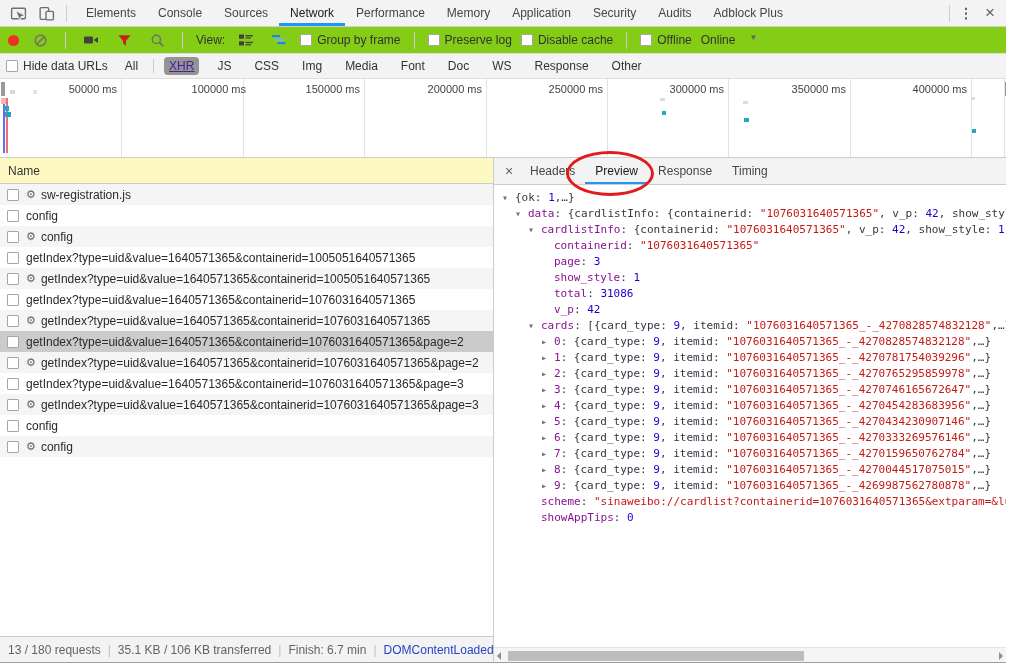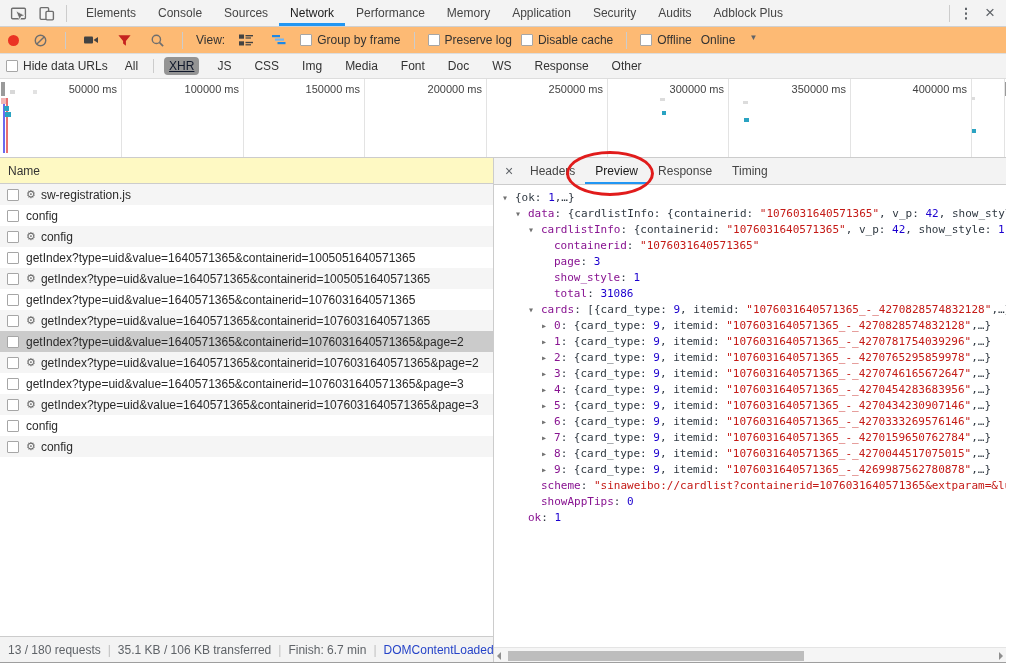--- a/index.html
+++ b/index.html
@@ -13,35 +13,35 @@
   .icon-btn { display:inline-flex; align-items:center; justify-content:center; width:24px; height:22px; cursor:pointer; color:#5f6368; }
   .vdiv { width:1px; height:17px; background:#ccc; margin:0 4px; align-self:center; }
   .tabs { display:flex; align-items:stretch; flex:1; }
   .tab { padding:0 11px; display:flex; align-items:center; color:#454545; border-bottom:3px solid transparent; padding-top:3px; cursor:pointer; white-space:nowrap; }
   .tab.active { color:#1a1a1a; border-bottom-color:#2196f3; }
   .tb-right { display:flex; align-items:center; padding-right:4px; }
   .kebab { font-size:14px; font-weight:bold; letter-spacing:0; }
   .closex { font-size:17px; }
 
   
-  .toolbar { height:27px; background:#fdba74; border-bottom:1px solid #ddd; display:flex; align-items:center; padding-left:8px; gap:9px; }
+  .toolbar { height:27px; background:#84cc16; border-bottom:1px solid #ddd; display:flex; align-items:center; padding-left:8px; gap:9px; }
   .dot-record { width:11px; height:11px; border-radius:50%; background:#ea3323; cursor:pointer; }
   .tool-label { color:#333; }
   .chk { width:12px; height:12px; border:1px solid #a6a6a6; background:#fff; border-radius:1px; display:inline-block; flex:none; cursor:pointer; }
   .chk-group { display:flex; align-items:center; gap:5px; white-space:nowrap; }
   .ddl { display:flex; align-items:flex-start; gap:14px; cursor:pointer; }
   .dd-arrow { font-size:8px; color:#5f6368; }
 
   
   .filterbar { height:25px; background:#f3f3f3; border-bottom:1px solid #ddd; display:flex; align-items:center; padding-left:6px; gap:12px; }
   .filter-input { width:168px; height:18px; border:1px solid #c9c9c9; background:#fff; font-family:"Liberation Sans",sans-serif; font-size:12px; padding:0 5px; color:#333; outline:none; }
   .filter-input::placeholder { color:#9a9a9a; }
   .ftypes { display:flex; align-items:center; gap:13px; }
   .ftype { color:#333; cursor:pointer; padding:2px 5px; border-radius:4px; }
-  .ftype.sel { background:#949494; color:#0f172a;text-decoration:underline; }
+  .ftype.sel { background:#949494; color:#4c1d95;text-decoration:underline; }
   .ft-div { width:1px; height:14px; background:#ccc; margin:0 -3px; }
 
   
   .overview { position:relative; height:79px; background:#fff; border-bottom:1px solid #ccc; overflow:hidden; }
   .tl-line { position:absolute; top:0; bottom:0; width:1px; background:#e3e3e3; }
   .tl-label { position:absolute; top:4px; width:120px; text-align:right; font-size:11px; color:#424242; }
   .mark { position:absolute; }
 
   
   .main { display:flex; height:505px; }
@@ -229,21 +229,21 @@
     <div class="mark" style="left:660px;top:19px;width:5px;height:3px;background:#dcdcdc;"></div>
     <div class="mark" style="left:662px;top:32px;width:4px;height:4px;background:#2aa3c2;"></div>
     <div class="mark" style="left:743px;top:22px;width:5px;height:3px;background:#dcdcdc;"></div>
     <div class="mark" style="left:744px;top:39px;width:5px;height:4px;background:#2aa3c2;"></div>
     <div class="mark" style="left:971px;top:18px;width:4px;height:3px;background:#dcdcdc;"></div>
     <div class="mark" style="left:972px;top:50px;width:4px;height:4px;background:#2aa3c2;"></div>
     <div class="tl-line" style="left:1004px;"></div>
   <div class="tl-line" style="left: 121px;"></div>
       <div class="tl-label" style="left: -3px;">50000 ms</div>
       <div class="tl-line" style="left: 243px;"></div>
-      <div class="tl-label" style="left: 119px;">100000 ms</div>
+      <div class="tl-label" style="left: 126px;">100000 ms</div>
       <div class="tl-line" style="left: 364px;"></div>
       <div class="tl-label" style="left: 240px;">150000 ms</div>
       <div class="tl-line" style="left: 486px;"></div>
       <div class="tl-label" style="left: 362px;">200000 ms</div>
       <div class="tl-line" style="left: 607px;"></div>
       <div class="tl-label" style="left: 483px;">250000 ms</div>
       <div class="tl-line" style="left: 728px;"></div>
       <div class="tl-label" style="left: 604px;">300000 ms</div>
       <div class="tl-line" style="left: 850px;"></div>
       <div class="tl-label" style="left: 726px;">350000 ms</div>
@@ -336,34 +336,34 @@
           <span class="dtab">Timing</span>
         </div>
       <div class="preview">
           <div class="pv-line" style="padding-left: 8px;"><span class="exp down"></span><span class="seg-plain">{ok: </span><span class="seg-num">1</span><span class="seg-plain">,…}</span></div>
           <div class="pv-line" style="padding-left: 21px;"><span class="exp down"></span><span class="seg-key">data</span><span class="seg-plain">: {cardlistInfo: {containerid: </span><span class="seg-str">"1076031640571365"</span><span class="seg-plain">, v_p: </span><span class="seg-num">42</span><span class="seg-plain">, show_style:</span></div>
           <div class="pv-line" style="padding-left: 34px;"><span class="exp down"></span><span class="seg-key">cardlistInfo</span><span class="seg-plain">: {containerid: </span><span class="seg-str">"1076031640571365"</span><span class="seg-plain">, v_p: </span><span class="seg-num">42</span><span class="seg-plain">, show_style: </span><span class="seg-num">1</span><span class="seg-plain">, t</span></div>
           <div class="pv-line" style="padding-left: 47px;"><span class="exp"></span><span class="seg-key">containerid</span><span class="seg-plain">: </span><span class="seg-str">"1076031640571365"</span></div>
           <div class="pv-line" style="padding-left: 47px;"><span class="exp"></span><span class="seg-key">page</span><span class="seg-plain">: </span><span class="seg-num">3</span></div>
           <div class="pv-line" style="padding-left: 47px;"><span class="exp"></span><span class="seg-key">show_style</span><span class="seg-plain">: </span><span class="seg-num">1</span></div>
           <div class="pv-line" style="padding-left: 47px;"><span class="exp"></span><span class="seg-key">total</span><span class="seg-plain">: </span><span class="seg-num">31086</span></div>
+          <div class="pv-line" style="padding-left: 47px;"><span class="exp"></span><span class="seg-key">v_p</span><span class="seg-plain">: </span><span class="seg-num">42</span></div>
           <div class="pv-line" style="padding-left: 34px;"><span class="exp down"></span><span class="seg-key">cards</span><span class="seg-plain">: [{card_type: </span><span class="seg-num">9</span><span class="seg-plain">, itemid: </span><span class="seg-str">"1076031640571365_-_4270828574832128"</span><span class="seg-plain">,…},…</span></div>
           <div class="pv-line" style="padding-left: 47px;"><span class="exp right"></span><span class="seg-key">0</span><span class="seg-plain">: {card_type: </span><span class="seg-num">9</span><span class="seg-plain">, itemid: </span><span class="seg-str">"1076031640571365_-_4270828574832128"</span><span class="seg-plain">,…}</span></div>
           <div class="pv-line" style="padding-left: 47px;"><span class="exp right"></span><span class="seg-key">1</span><span class="seg-plain">: {card_type: </span><span class="seg-num">9</span><span class="seg-plain">, itemid: </span><span class="seg-str">"1076031640571365_-_4270781754039296"</span><span class="seg-plain">,…}</span></div>
           <div class="pv-line" style="padding-left: 47px;"><span class="exp right"></span><span class="seg-key">2</span><span class="seg-plain">: {card_type: </span><span class="seg-num">9</span><span class="seg-plain">, itemid: </span><span class="seg-str">"1076031640571365_-_4270765295859978"</span><span class="seg-plain">,…}</span></div>
           <div class="pv-line" style="padding-left: 47px;"><span class="exp right"></span><span class="seg-key">3</span><span class="seg-plain">: {card_type: </span><span class="seg-num">9</span><span class="seg-plain">, itemid: </span><span class="seg-str">"1076031640571365_-_4270746165672647"</span><span class="seg-plain">,…}</span></div>
           <div class="pv-line" style="padding-left: 47px;"><span class="exp right"></span><span class="seg-key">4</span><span class="seg-plain">: {card_type: </span><span class="seg-num">9</span><span class="seg-plain">, itemid: </span><span class="seg-str">"1076031640571365_-_4270454283683956"</span><span class="seg-plain">,…}</span></div>
           <div class="pv-line" style="padding-left: 47px;"><span class="exp right"></span><span class="seg-key">5</span><span class="seg-plain">: {card_type: </span><span class="seg-num">9</span><span class="seg-plain">, itemid: </span><span class="seg-str">"1076031640571365_-_4270434230907146"</span><span class="seg-plain">,…}</span></div>
           <div class="pv-line" style="padding-left: 47px;"><span class="exp right"></span><span class="seg-key">6</span><span class="seg-plain">: {card_type: </span><span class="seg-num">9</span><span class="seg-plain">, itemid: </span><span class="seg-str">"1076031640571365_-_4270333269576146"</span><span class="seg-plain">,…}</span></div>
           <div class="pv-line" style="padding-left: 47px;"><span class="exp right"></span><span class="seg-key">7</span><span class="seg-plain">: {card_type: </span><span class="seg-num">9</span><span class="seg-plain">, itemid: </span><span class="seg-str">"1076031640571365_-_4270159650762784"</span><span class="seg-plain">,…}</span></div>
           <div class="pv-line" style="padding-left: 47px;"><span class="exp right"></span><span class="seg-key">8</span><span class="seg-plain">: {card_type: </span><span class="seg-num">9</span><span class="seg-plain">, itemid: </span><span class="seg-str">"1076031640571365_-_4270044517075015"</span><span class="seg-plain">,…}</span></div>
           <div class="pv-line" style="padding-left: 47px;"><span class="exp right"></span><span class="seg-key">9</span><span class="seg-plain">: {card_type: </span><span class="seg-num">9</span><span class="seg-plain">, itemid: </span><span class="seg-str">"1076031640571365_-_4269987562780878"</span><span class="seg-plain">,…}</span></div>
           <div class="pv-line" style="padding-left: 34px;"><span class="exp"></span><span class="seg-key">scheme</span><span class="seg-plain">: </span><span class="seg-str">"sinaweibo://cardlist?containerid=1076031640571365&amp;extparam=&amp;luic</span></div>
           <div class="pv-line" style="padding-left: 34px;"><span class="exp"></span><span class="seg-key">showAppTips</span><span class="seg-plain">: </span><span class="seg-num">0</span></div>
-          <div class="pv-line" style="padding-left: 21px;"><span class="exp"></span><span class="seg-key">ok</span><span class="seg-plain">: </span><span class="seg-num">1</span></div>
         </div>
       <div class="hscroll">
         <span class="hs-arrow hs-left"></span>
         <span class="hs-thumb"></span>
         <span class="hs-arrow hs-right"></span>
       </div>
     </div>
 
   </div>
 

